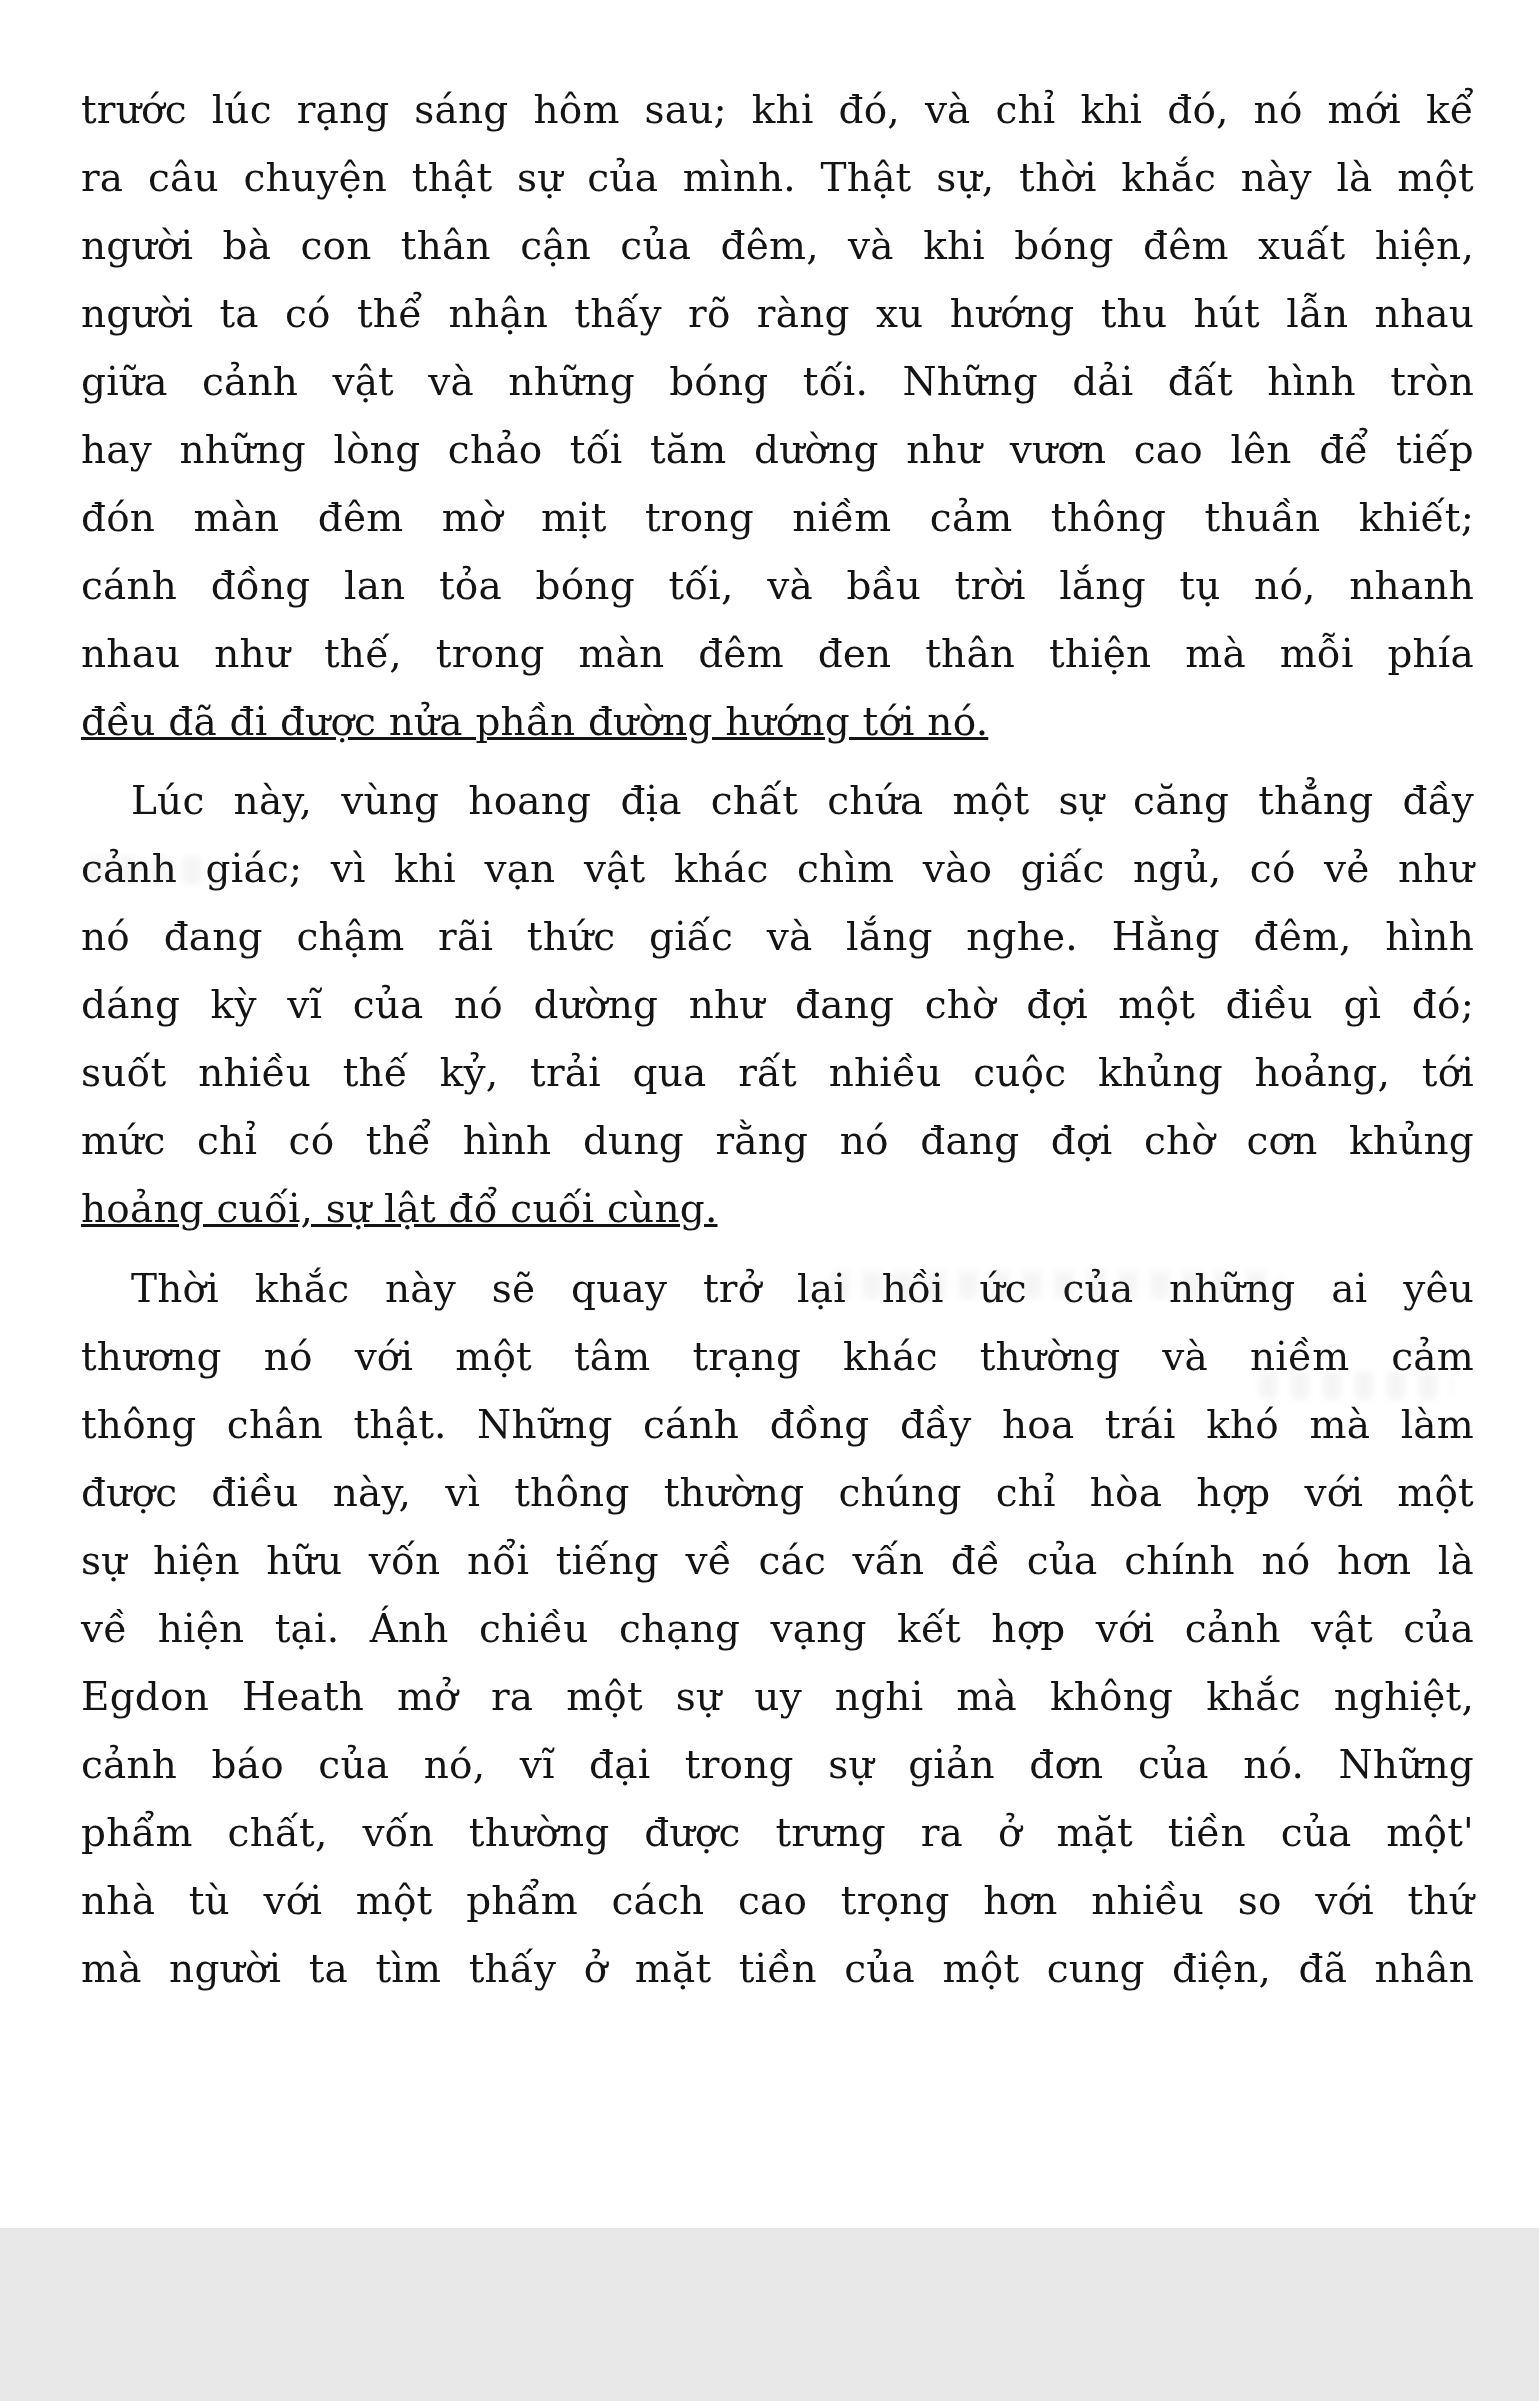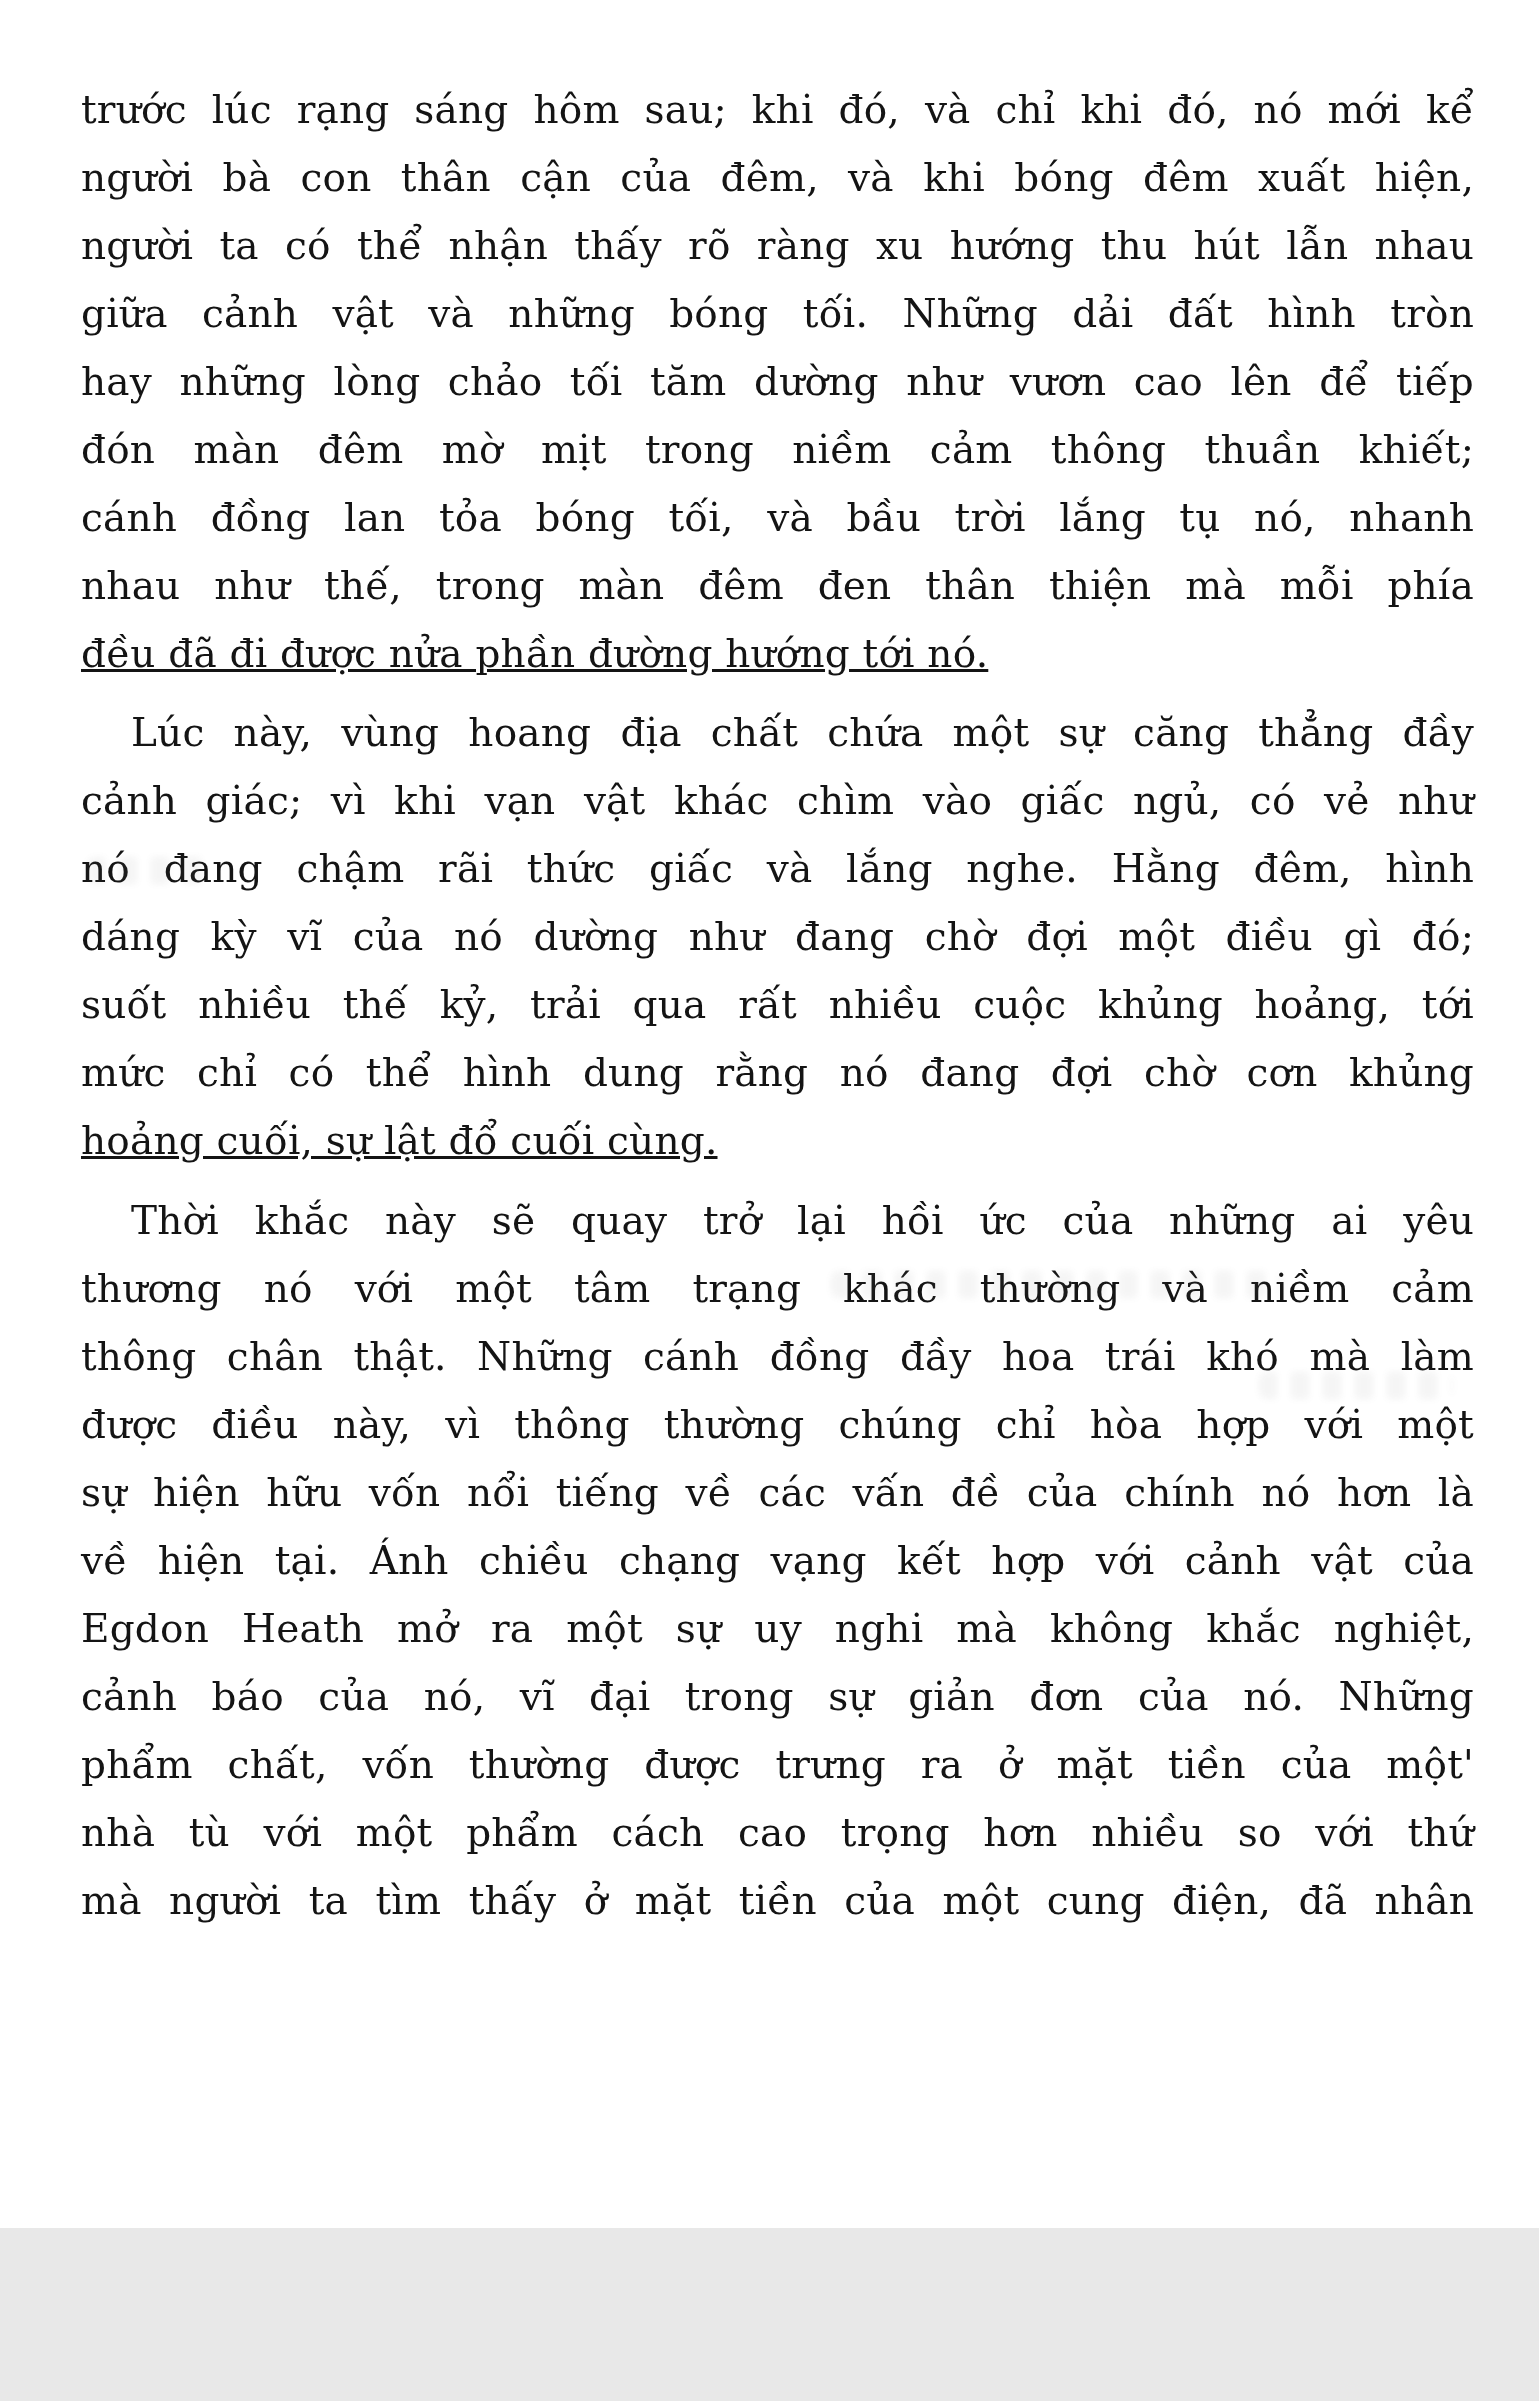--- a/index.html
+++ b/index.html
@@ -86,20 +86,21 @@
   }
 </style>
 </head>
 <body>
 
 <div class="page">
 
   <div class="text-block" id="text-block">
       <div class="paragraph">
         <div class="text-line">trước lúc rạng sáng hôm sau; khi đó, và chỉ khi đó, nó mới kể</div>
+        <div class="text-line">ra câu chuyện thật sự của mình. Thật sự, thời khắc này là một</div>
         <div class="text-line">người bà con thân cận của đêm, và khi bóng đêm xuất hiện,</div>
         <div class="text-line">người ta có thể nhận thấy rõ ràng xu hướng thu hút lẫn nhau</div>
         <div class="text-line">giữa cảnh vật và những bóng tối. Những dải đất hình tròn</div>
         <div class="text-line">hay những lòng chảo tối tăm dường như vươn cao lên để tiếp</div>
         <div class="text-line">đón màn đêm mờ mịt trong niềm cảm thông thuần khiết;</div>
         <div class="text-line">cánh đồng lan tỏa bóng tối, và bầu trời lắng tụ nó, nhanh</div>
         <div class="text-line">nhau như thế, trong màn đêm đen thân thiện mà mỗi phía</div>
         <div class="text-line flush-last">đều đã đi được nửa phần đường hướng tới nó.</div>
       </div>
       <div class="paragraph">

